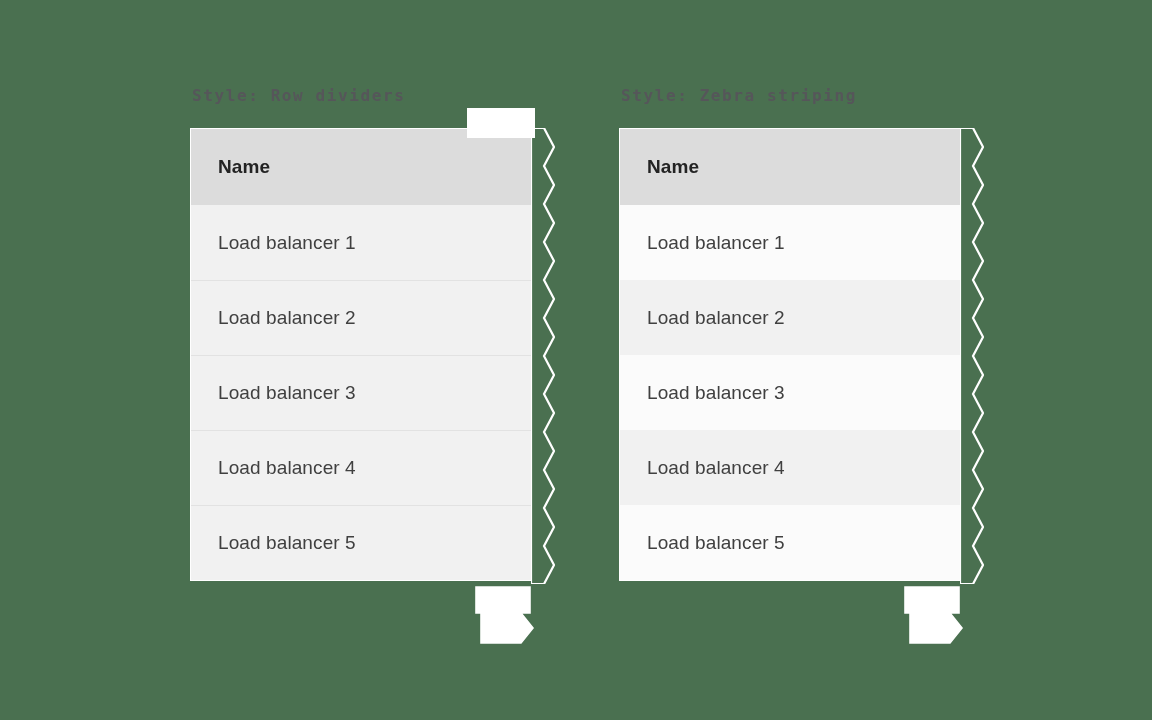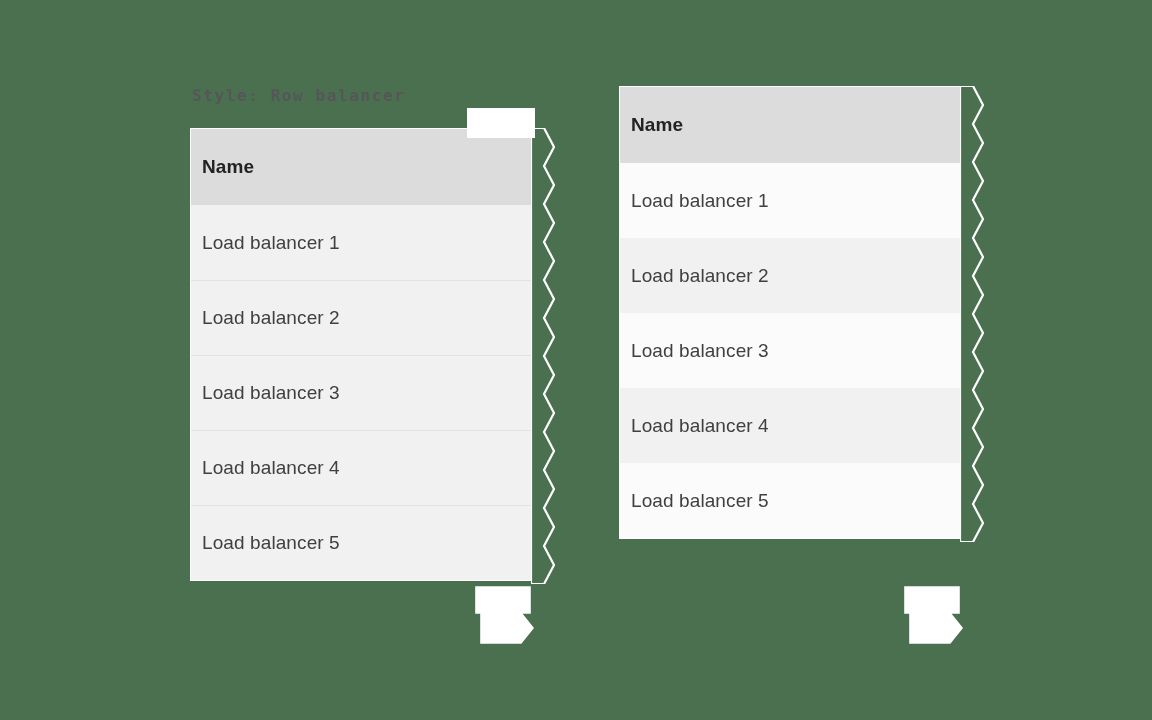--- a/index.html
+++ b/index.html
@@ -65,21 +65,21 @@
     border: 1px solid #ffffff;
     box-sizing: border-box;
     background: #f1f1f1;
     z-index: 2;
   }
 
   .row {
     height: 75px;
     display: flex;
     align-items: center;
-    padding: 0 0 0 11px;
+    padding: 0 0 0 27px;
     box-sizing: border-box;
     position: relative;
   }
   .row .cell {
     font-size: 19px;
     color: #404040;
     letter-spacing: 0.1px;
     white-space: nowrap;
   }
   .row.header {
@@ -126,21 +126,21 @@
   .flap-left  { left: 475px; top: 586px; }
   .flap-right { left: 904px; top: 586px; }
 </style>
 </head>
 <body>
 
 <div class="stage">
 
   <section class="panel panel-left">
 
-    <h2 class="panel-title">Style: Row balancer</h2>
+    <h2 class="panel-title">Style: Row dividers</h2>
 
     <div class="top-tab"></div>
 
     <div class="table-wrap">
 
       <div class="table style-dividers">
 
         <div class="row header">
           <span class="cell">Name</span>
         </div>
@@ -169,20 +169,21 @@
                    L23,171 L13,190 L23,209 L13,228 L23,247 L13,266 L23,285 L13,304
                    L23,323 L13,342 L23,361 L13,380 L23,399 L13,418 L23,437 L13,456 L0,456 Z" fill="none" stroke="#ffffff" stroke-width="2.2" stroke-linejoin="miter"></path>
         </svg>
       </div>
 
     </div>
   </section>
 
   <section class="panel panel-right">
 
+    <h2 class="panel-title">Style: Zebra striping</h2>
 
     <div class="table-wrap">
 
       <div class="table style-zebra">
 
         <div class="row header">
           <span class="cell">Name</span>
         </div>
 
         <div class="row body odd">

